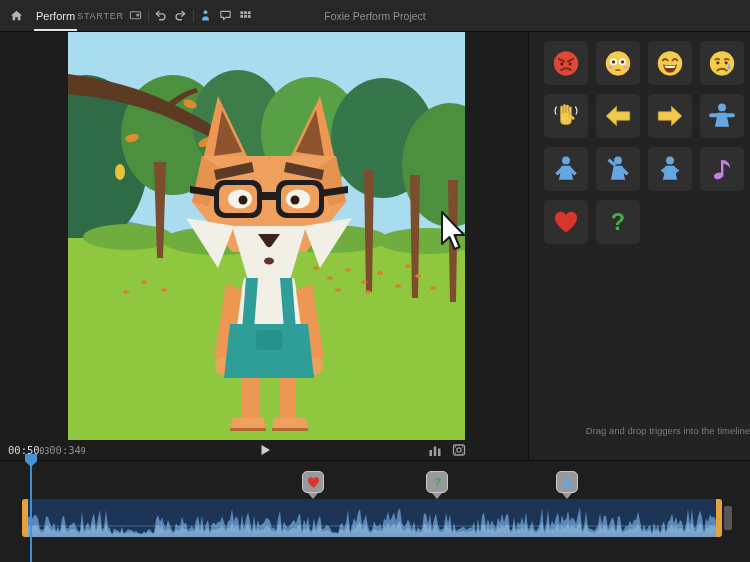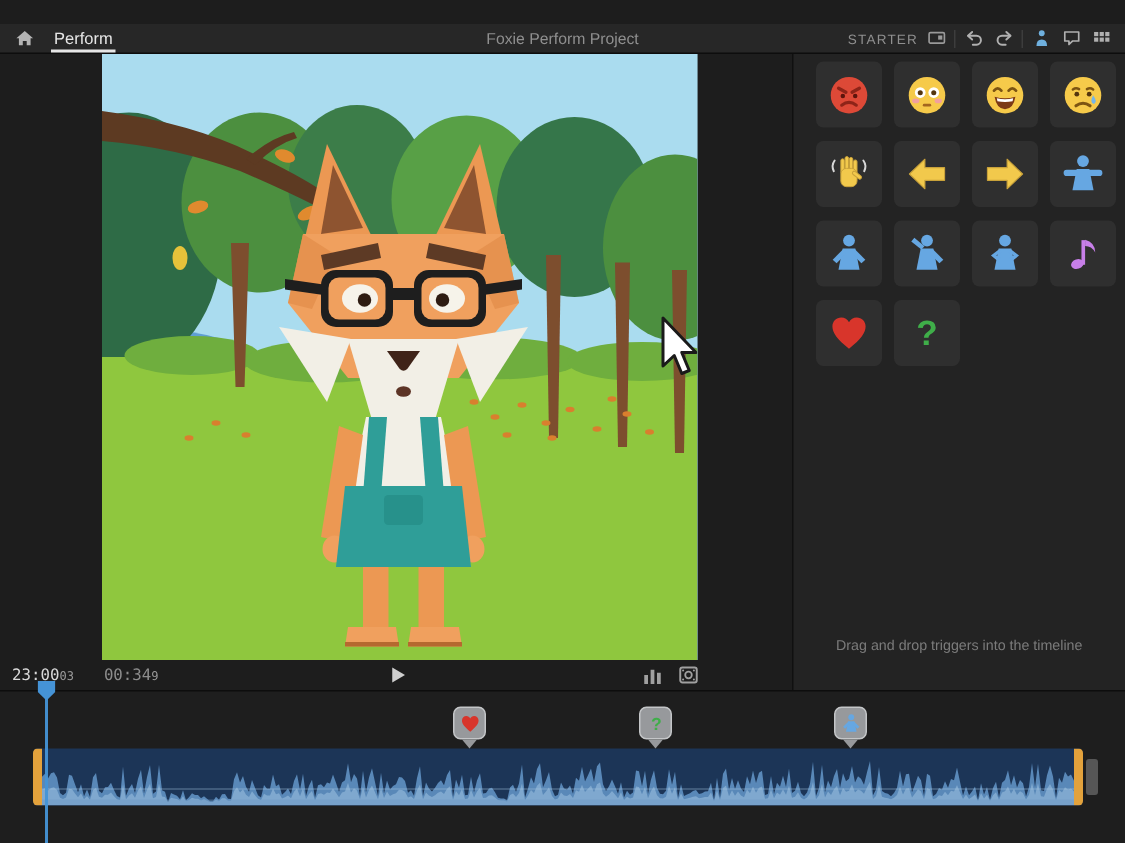--- a/index.html
+++ b/index.html
@@ -1,53 +1,53 @@
 <!DOCTYPE html>
 <html><head>
 <meta charset="utf-8">
 <style>
   *{box-sizing:border-box}
   html,body{margin:0;padding:0;background:#111}
   #app{position:relative;width:750px;height:562px;background:#1d1d1d;overflow:hidden;
        font-family:"Liberation Sans",sans-serif;color:#ddd}
 
   
-  .topbar{position:absolute;top:16px;left:0;width:750px;height:20px;background:#272727;
+  .topbar{position:absolute;top:0;left:0;width:750px;height:32px;background:#272727;
           border-bottom:1px solid #0d0d0d;display:flex;align-items:center;
-          justify-content:space-between;padding:0 8px;z-index:6}
+          justify-content:flex-start;padding:0 8px;z-index:6}
   .tb-left{display:flex;align-items:center;gap:10px;height:100%}
   .tab{color:#e6e6e6;font-size:11px;height:100%;display:flex;align-items:center;
        box-shadow:inset 0 -2px 0 #e6e6e6;padding:0 2px;cursor:pointer}
   .tb-title{position:absolute;left:150px;right:150px;text-align:center;color:#8f8f8f;
             font-size:10.5px;pointer-events:none}
   .tb-right{display:flex;align-items:center;gap:4px;height:100%}
   .starter{color:#8f8f8f;font-size:9px;letter-spacing:.8px}
   .tb-sep{width:1px;height:12px;background:#3d3d3d}
   .tb-icon{display:flex;align-items:center;justify-content:center;width:16px;height:16px;cursor:pointer}
 
   
   .stage-area{position:absolute;top:23px;left:0;width:528px;height:437px;background:#1d1d1d}
   .canvas{position:absolute;left:68px;top:7px;width:397px;height:410px;overflow:hidden;background:#aadcef}
   .transport{position:absolute;left:0;bottom:0;width:100%;height:20px}
   .timecode{position:absolute;left:8px;top:4px;font-family:"DejaVu Sans Mono",monospace;
             font-size:10.5px;color:#d8d8d8;white-space:nowrap}
-  .tc-sub{font-size:8px;color:#9a9a9a;margin-right:20px}
+  .tc-sub{font-size:8px;color:#9a9a9a;margin-right:0}
   .tc-dur{color:#8c8c8c}
   .play-btn{position:absolute;left:256px;top:1px;width:18px;height:18px;background:none;border:none;
             padding:0;cursor:pointer;display:flex;align-items:center;justify-content:center}
   .tr-icon{position:absolute;top:3px;cursor:pointer}
 
   
   .right-panel{position:absolute;top:23px;left:528px;width:222px;height:437px;background:#232323;
                border-left:1px solid #101010}
   .trigger-grid{position:absolute;left:15px;top:18px;display:grid;
                 grid-template-columns:repeat(4,44px);grid-auto-rows:44px;gap:9px 8px}
   .trigger-btn{background:#2f2f2f;border-radius:5px;display:flex;align-items:center;
                justify-content:center;cursor:pointer}
-  .hint{position:absolute;left:0;right:0;bottom:24px;text-align:center;color:#7b7b7b;font-size:9.5px}
+  .hint{position:absolute;left:0;right:0;bottom:24px;text-align:right;color:#7b7b7b;font-size:9.5px}
 
   
   .timeline{position:absolute;top:460px;left:0;width:750px;height:102px;background:#1e1e1e;
             border-top:1px solid #0d0d0d}
   .track{position:absolute;left:22px;top:38px;width:700px;height:38px;background:#1c3557;
          border-radius:3px;overflow:hidden;cursor:pointer}
   .cap{position:absolute;top:0;width:6px;height:38px;background:#e3a23c}
   .cap.left{left:0}.cap.right{right:0}
   #waveform{position:absolute;left:6px;top:0}
   .right-nub{position:absolute;left:724px;top:45px;width:8px;height:24px;background:#565656;border-radius:2px;cursor:pointer}
@@ -231,21 +231,21 @@
         <polygon points="204,398 240,398 240,401 204,401" fill="#b5692f"></polygon>
 
         <g>
           <polygon points="374,182 374,214 381.5,207 386.5,219 391.5,217 386.5,205 396,205" fill="#ffffff" stroke="#1a1a1a" stroke-width="2" stroke-linejoin="round"></polygon>
         </g>
       </svg>
     </div>
 
     <div class="transport">
       <div class="timecode">
-        <span class="tc-main">23:00</span><span class="tc-sub">03</span><span class="tc-dur">00:34</span><span class="tc-sub">9</span>
+        <span class="tc-main">00:50</span><span class="tc-sub">03</span><span class="tc-dur">00:34</span><span class="tc-sub">9</span>
       </div>
       <button class="play-btn">
         <svg viewBox="0 0 14 14" width="14">
             <polygon points="3.5,2 12,7 3.5,12" fill="#cfcfcf"></polygon>
           </svg>
       </button>
       <span class="tr-icon" style="left:428px">
         <svg viewBox="0 0 14 14" width="14">
             <rect x="1.5" y="7" width="2.5" height="6" fill="#a0a0a0"></rect>
             <rect x="5.75" y="3.5" width="2.5" height="9.5" fill="#a0a0a0"></rect>

